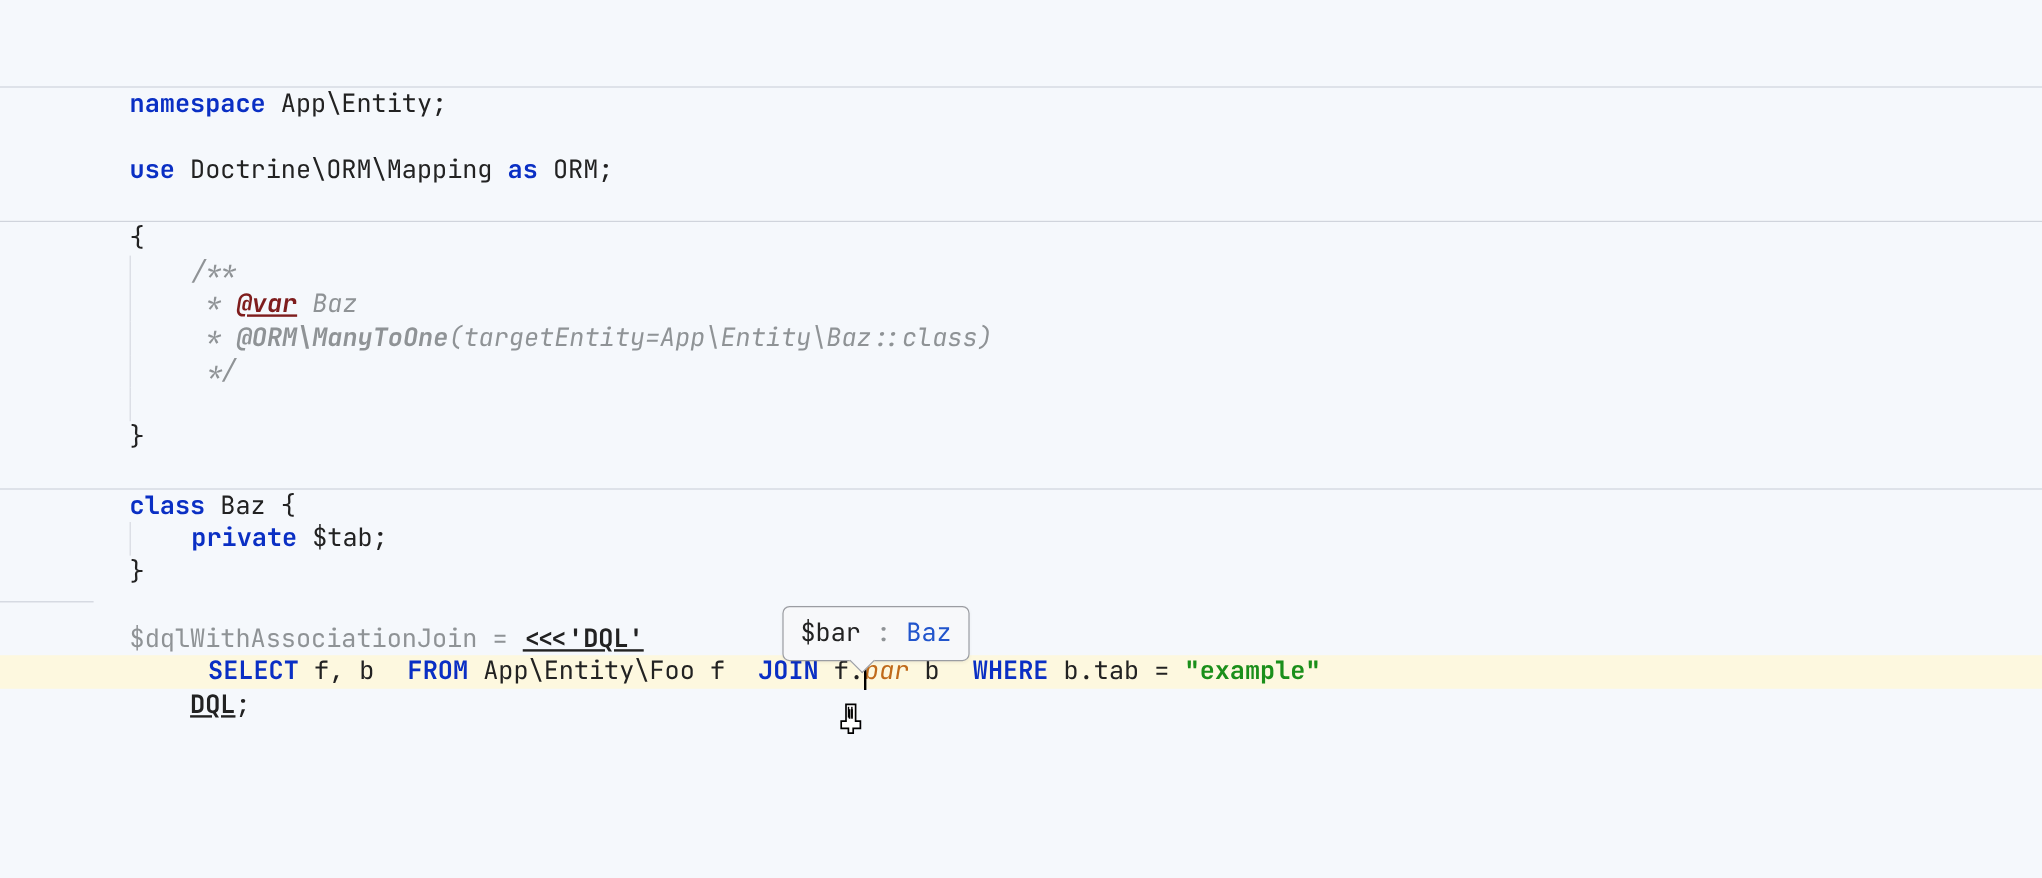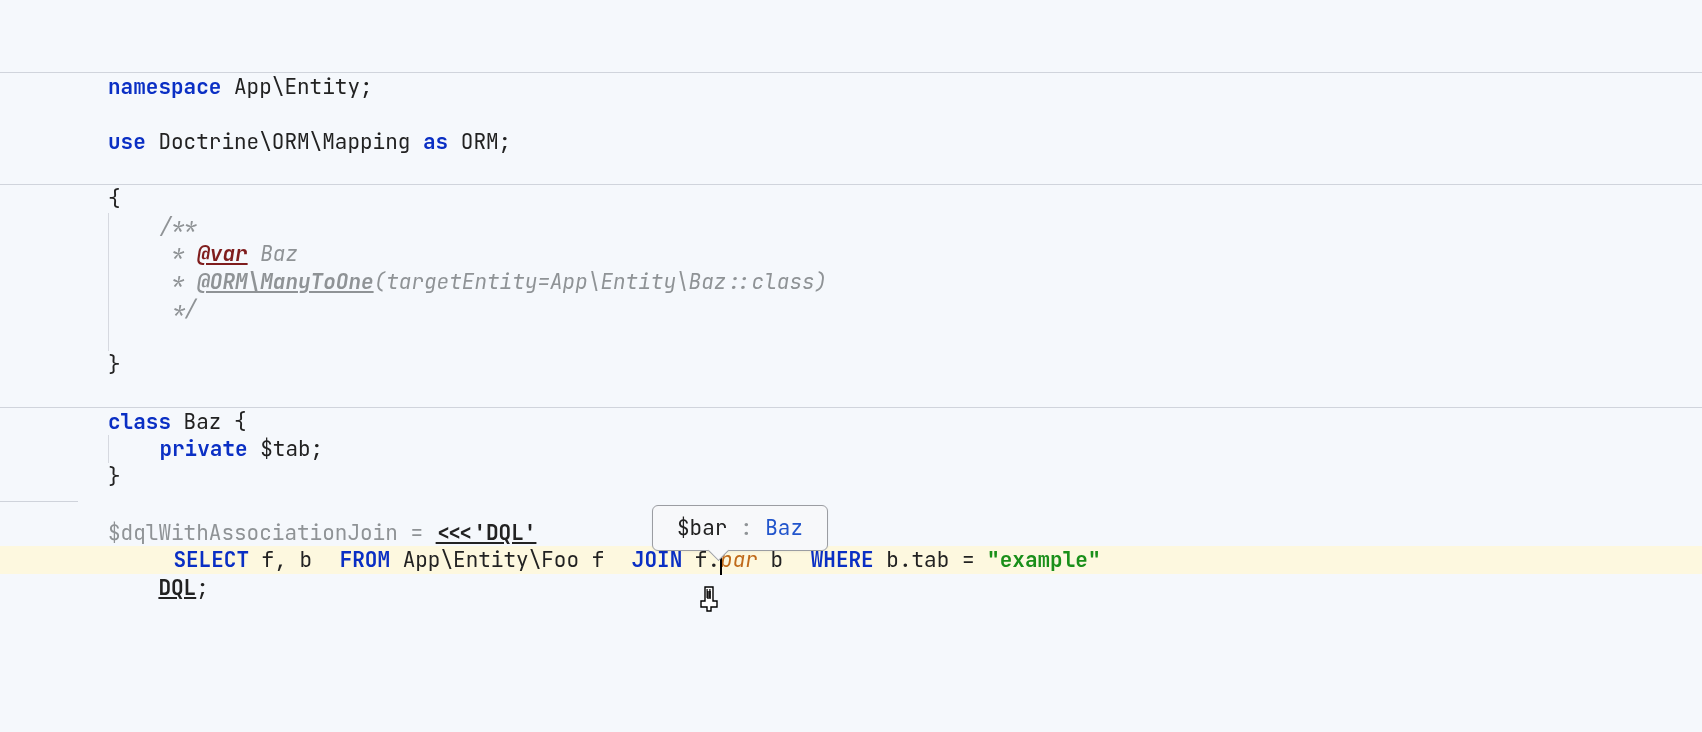--- a/index.html
+++ b/index.html
@@ -24,21 +24,21 @@
   }
   .hr {
     border: none;
     border-top: 1px solid #d0d4dc;
     margin: 0;
   }
   .kw { color: #0a2fc4; font-weight: 600; }
   .var-usage { background: #f6d8e6; color: #222; }
   .comment { color: #8f9396; font-style: italic; }
   .doc-tag { color: #7f1d1d; font-style: italic; font-weight: 600; text-decoration: underline; }
-  .doc-tag-bold { color: #8f9396; font-style: italic; font-weight: 700; text-decoration: underline; }
+  .doc-tag-bold { color: #8f9396; font-style: italic; font-weight: 700; }
   .dim { color: #8f9396; }
   .heredoc-delim { color: #222; font-weight: 700; text-decoration: underline; margin-top: 24px; }
   .heredoc-end { color: #222; font-weight: 700; text-decoration: underline; }
   .sql-kw { color: #0a2fc4; font-weight: 700; margin-left: 15px; }
   .str { color: #1a8f1a; font-weight: 600; }
   .highlight-line {
     background: #fdf8df;
     display: block;
     width: 100%;
   }
@@ -61,21 +61,21 @@
   }
   .hover-ref {
     color: #c06a1a;
     font-style: italic;
   }
   .tooltip {
     position: absolute;
     background: #f7f8fa;
     border: 1px solid #9b9da2;
     border-radius: 6px;
-    padding: 8px 24px;
+    padding: 8px 14px;
     font-family: inherit;
     font-size: 21px;
     color: #222;
     box-shadow: 0 1px 3px rgba(0,0,0,0.05);
   }
   .tooltip::after {
     content: "";
     position: absolute;
     bottom: -8px;
     left: 58px;

